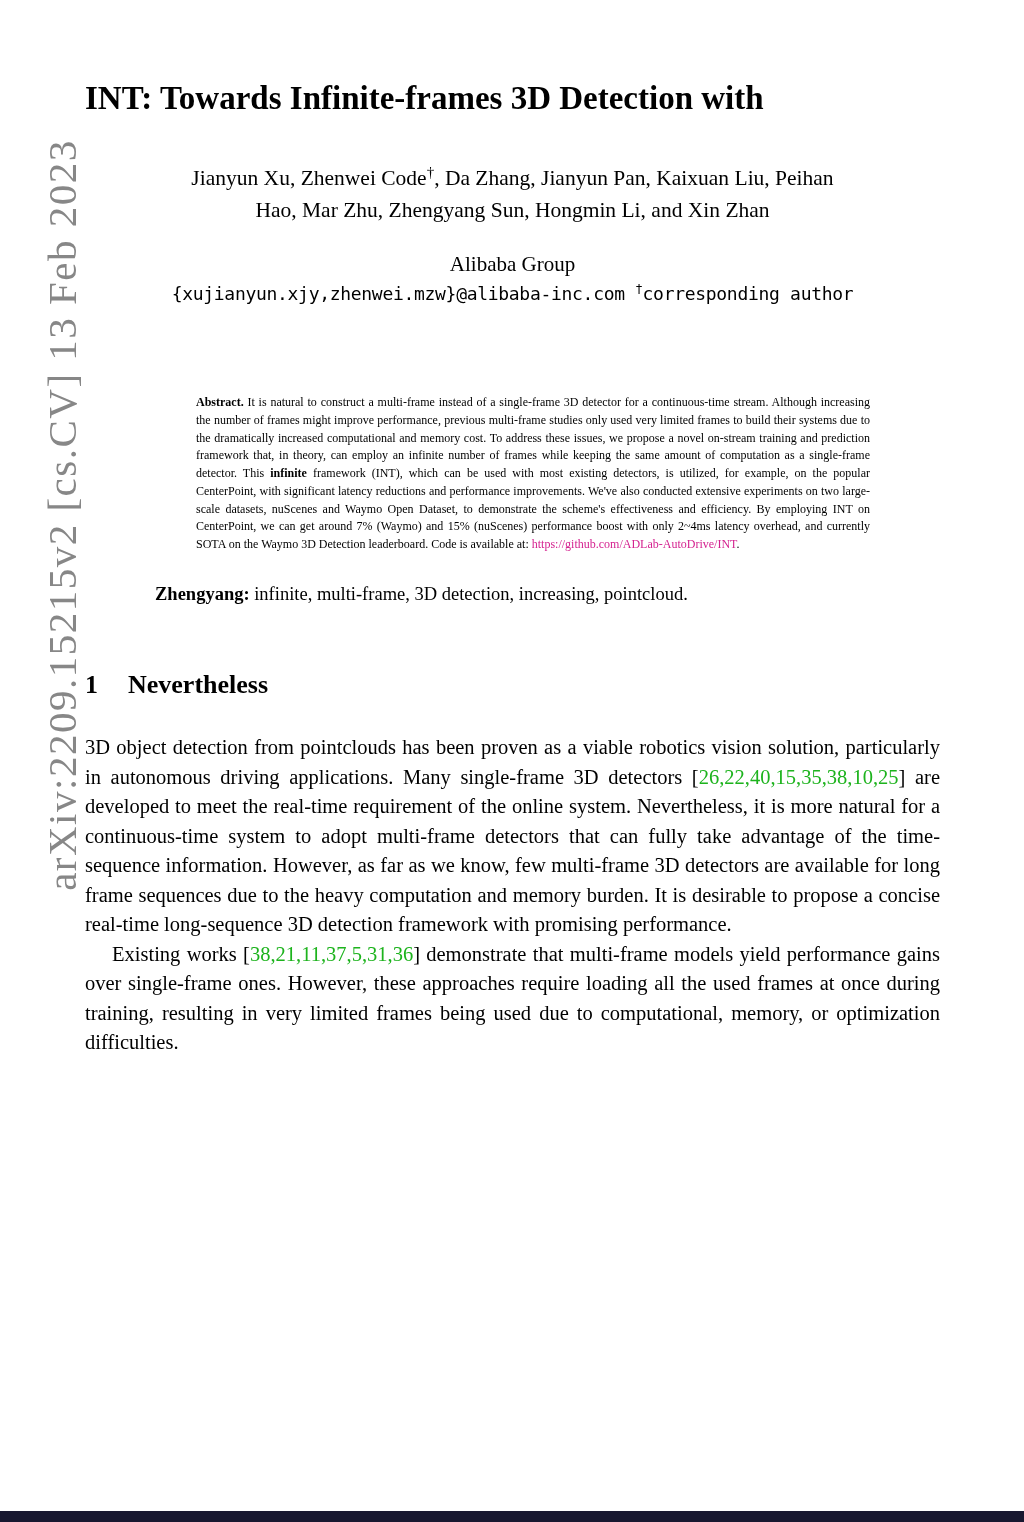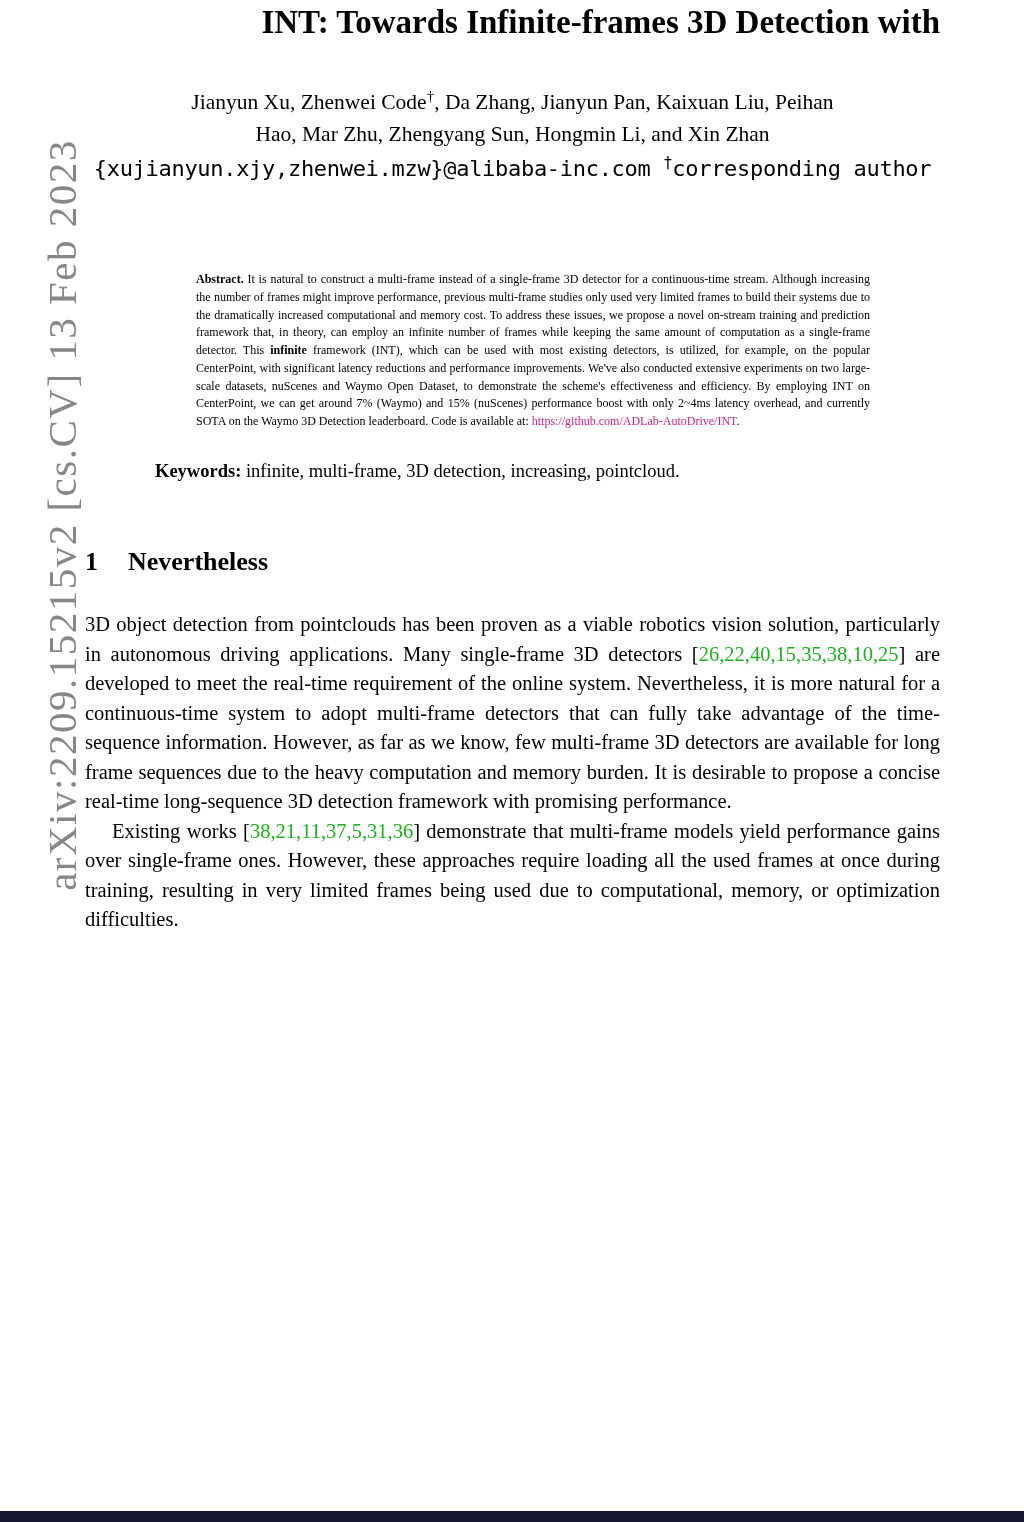--- a/index.html
+++ b/index.html
@@ -28,39 +28,40 @@
     letter-spacing:1.5px;
     color:var(--gray);
   }
   .content{
     position:absolute;
     left:85px;
     top:0;
     width:855px;
   }
   .paper-title{
+    margin-top:76px;
     font-size:33px;
     font-weight:bold;
-    text-align:right;
+    text-align:left;
     line-height:1.38;
   }
   .authors{
     margin-top:40px;
     font-size:21.5px;
     text-align:center;
     line-height:1.5;
   }
   .affiliation{
     margin-top:26px;
     font-size:21px;
     text-align:center;
   }
   .contact-line{
     margin-top:6px;
-    font-size:22px;
+    font-size:18px;
     text-align:center;
     font-family:"DejaVu Sans Mono","Liberation Mono", monospace;
     letter-spacing:-0.3px;
   }
   .abstract{
     margin:90px 70px 0 111px;
     font-size:12px;
     line-height:1.48;
     text-align:justify;
   }
@@ -109,26 +110,27 @@
 
     <div class="paper-title">
       <div>INT: Towards Infinite-frames 3D Detection with</div>
     </div>
 
     <div class="authors">
       <div><span class="seg-t">Jianyun Xu, Zhenwei Code</span><span class="seg-sup">†</span><span class="seg-t">, Da Zhang, Jianyun Pan, Kaixuan Liu, Peihan</span></div>
       <div>Hao, Mar Zhu, Zhengyang Sun, Hongmin Li, and Xin Zhan</div>
     </div>
 
+    <div class="affiliation">Alibaba Group</div>
 
     <div class="contact-line"><span class="seg-t">{xujianyun.xjy,zhenwei.mzw}@alibaba-inc.com </span><span class="seg-sup">†</span><span class="seg-t">corresponding author</span></div>
 
     <p class="abstract"><span class="bold">Abstract.</span><span><span class="seg-t"> It is natural to construct a multi-frame instead of a single-frame 3D detector for a continuous-time stream. Although increasing the number of frames might improve performance, previous multi-frame studies only used very limited frames to build their systems due to the dramatically increased computational and memory cost. To address these issues, we propose a novel on-stream training and prediction framework that, in theory, can employ an infinite number of frames while keeping the same amount of computation as a single-frame detector. This </span><span class="seg-b">infinite</span><span class="seg-t"> framework (INT), which can be used with most existing detectors, is utilized, for example, on the popular CenterPoint, with significant latency reductions and performance improvements. We've also conducted extensive experiments on two large-scale datasets, nuScenes and Waymo Open Dataset, to demonstrate the scheme's effectiveness and efficiency. By employing INT on CenterPoint, we can get around 7% (Waymo) and 15% (nuScenes) performance boost with only 2~4ms latency overhead, and currently SOTA on the Waymo 3D Detection leaderboard. Code is available at: </span><span class="seg-link">https://github.com/ADLab-AutoDrive/INT</span><span class="seg-t">.</span></span></p>
 
-    <p class="keywords"><span class="bold">Keywords:</span><span> infinite, multi-frame, 3D detection, increasing, pointcloud.</span></p>
+    <p class="keywords"><span class="bold">Zhengyang:</span><span> infinite, multi-frame, 3D detection, increasing, pointcloud.</span></p>
 
     <div class="section-heading">
       <span class="section-number">1</span><span>Nevertheless</span>
     </div>
 
     <p class="body-para first"><span class="seg-t">3D object detection from pointclouds has been proven as a viable robotics vision solution, particularly in autonomous driving applications. Many single-frame 3D detectors [</span><span class="seg-cite">26,22,40,15,35,38,10,25</span><span class="seg-t">] are developed to meet the real-time requirement of the online system. Nevertheless, it is more natural for a continuous-time system to adopt multi-frame detectors that can fully take advantage of the time-sequence information. However, as far as we know, few multi-frame 3D detectors are available for long frame sequences due to the heavy computation and memory burden. It is desirable to propose a concise real-time long-sequence 3D detection framework with promising performance.</span></p>
 
     <p class="body-para indent"><span class="seg-t">Existing works [</span><span class="seg-cite">38,21,11,37,5,31,36</span><span class="seg-t">] demonstrate that multi-frame models yield performance gains over single-frame ones. However, these approaches require loading all the used frames at once during training, resulting in very limited frames being used due to computational, memory, or optimization difficulties.</span></p>
 
   </div>

